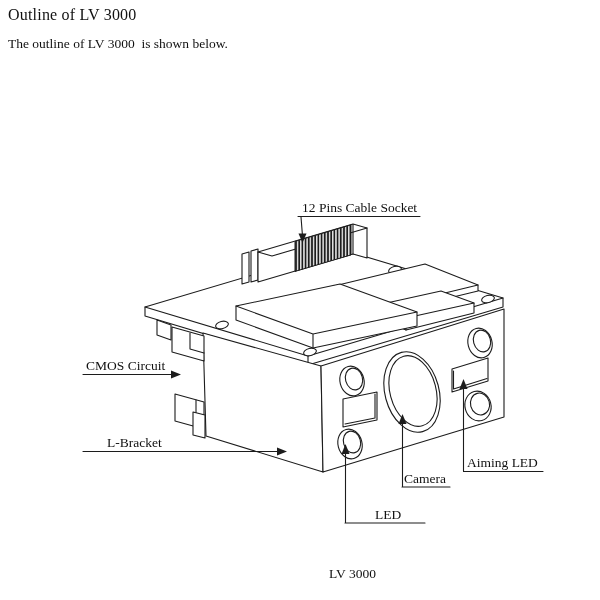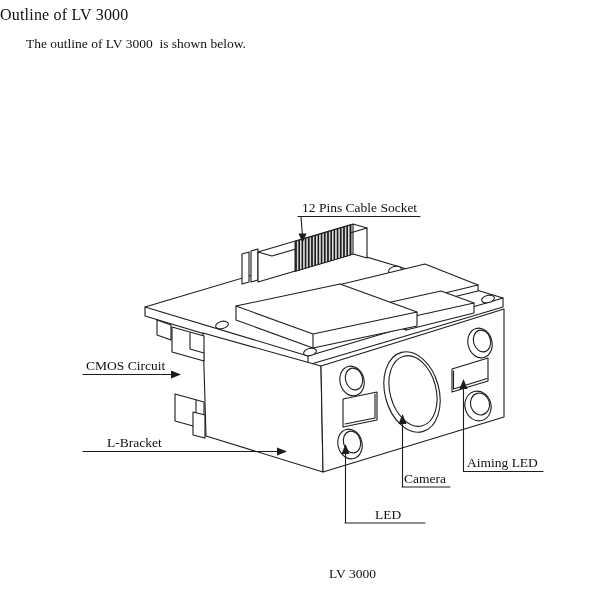--- a/index.html
+++ b/index.html
@@ -1,19 +1,19 @@
 <!DOCTYPE html>
 <html><head>
 <meta charset="utf-8">
 <style>
   html,body{margin:0;padding:0;background:#ffffff;}
   .page{position:relative;width:600px;height:600px;background:#fff;overflow:hidden;
         font-family:"Liberation Serif","DejaVu Serif",serif;color:#111;}
-  .doc-title{position:absolute;left:0;top:6px;font-size:16px;letter-spacing:.2px;}
-  .doc-subtitle{position:absolute;left:26px;top:36px;font-size:13.5px;white-space:pre;}
+  .doc-title{position:absolute;left:8px;top:6px;font-size:16px;letter-spacing:.2px;}
+  .doc-subtitle{position:absolute;left:8px;top:36px;font-size:13.5px;white-space:pre;}
   .fig-caption{position:absolute;left:250px;top:566px;width:126px;text-align:right;font-size:13.5px;}
   svg{position:absolute;left:0;top:0;}
   .ln{fill:none;stroke:#1c1c1c;stroke-width:1.1;stroke-linejoin:round;stroke-linecap:round;}
   .wh{fill:#ffffff;stroke:#1c1c1c;stroke-width:1.1;stroke-linejoin:round;}
   .ah{fill:#1c1c1c;stroke:none;}
   .lbl{font-family:"Liberation Serif","DejaVu Serif",serif;font-size:13.5px;fill:#111;}
 </style>
 </head>
 <body>
 

